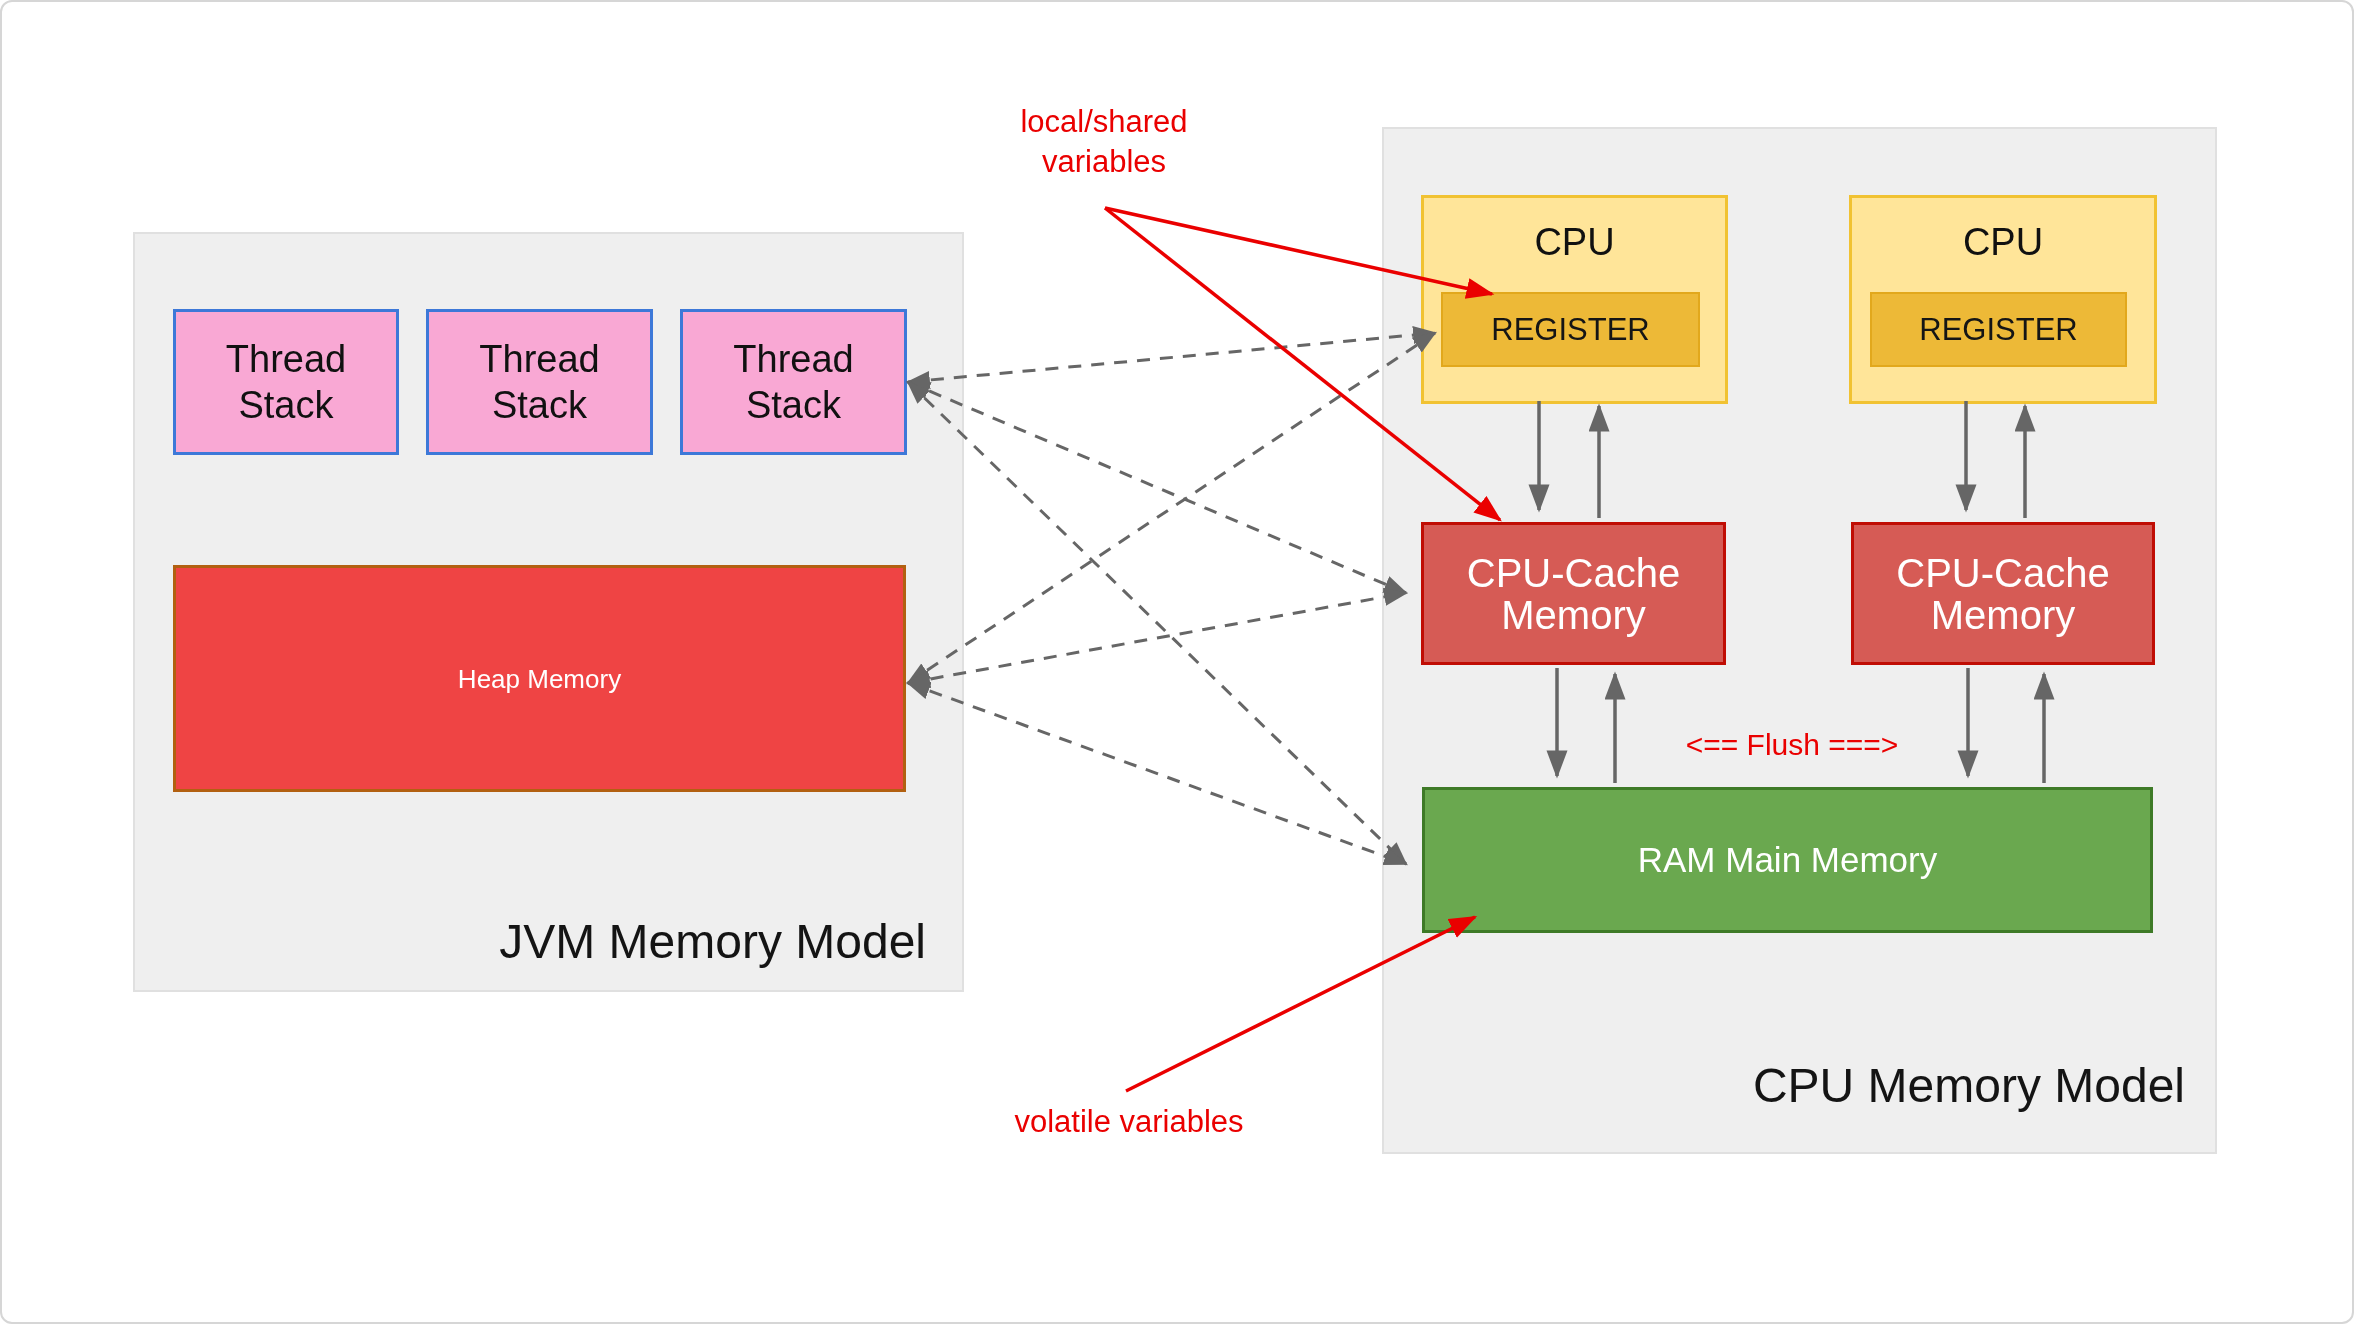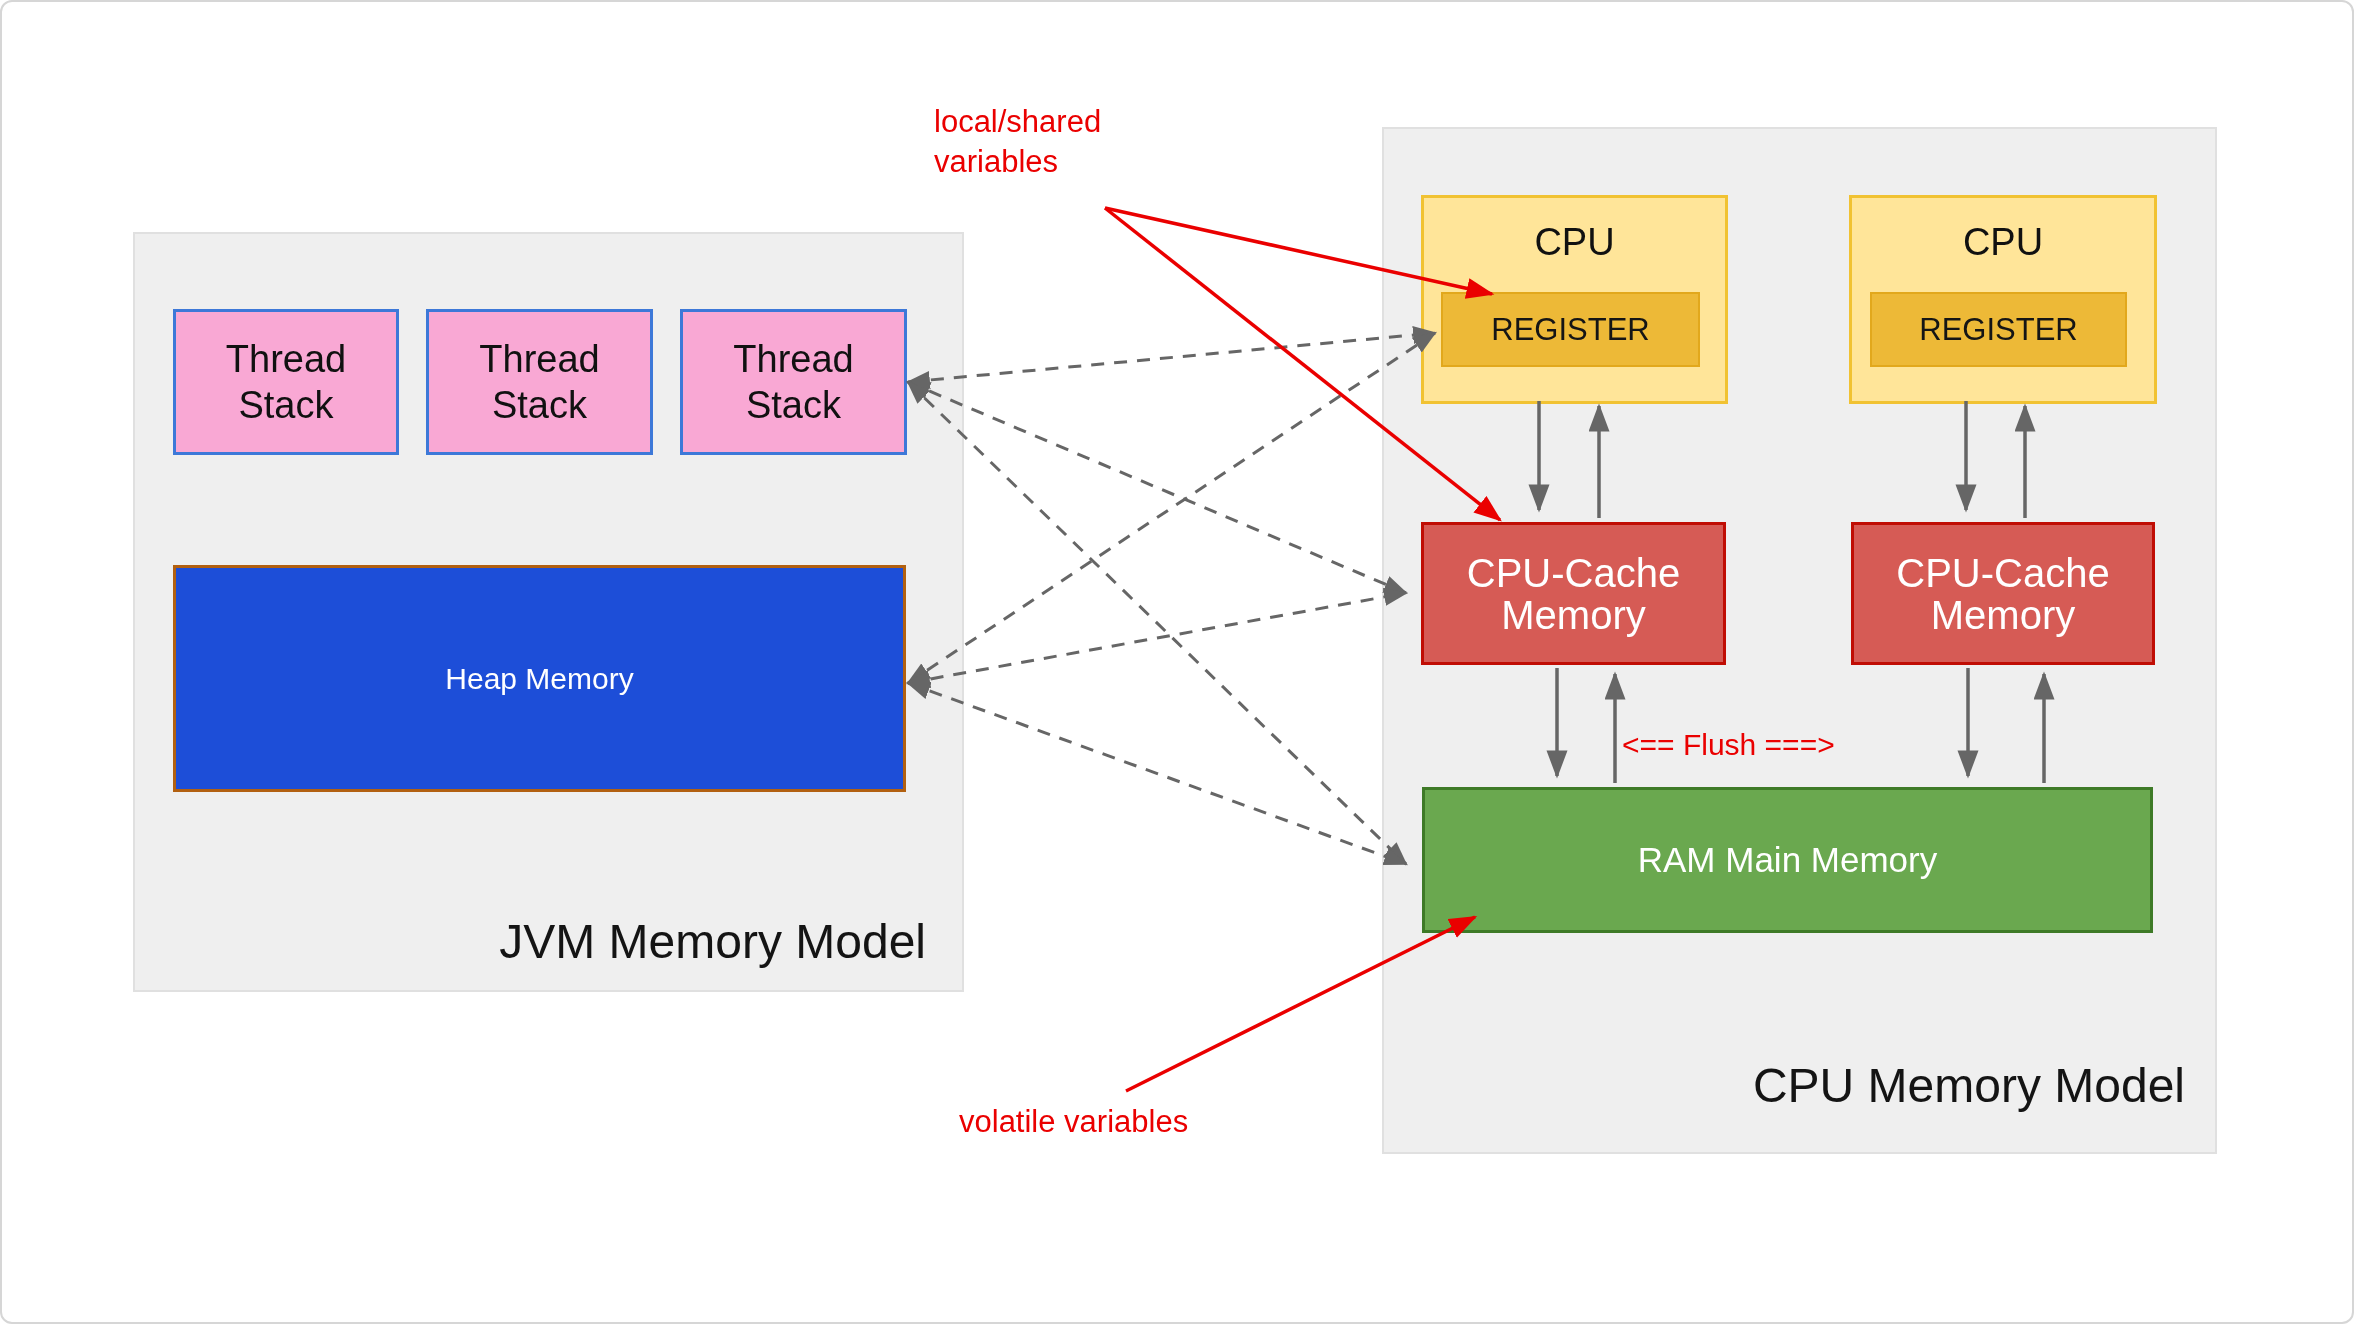--- a/index.html
+++ b/index.html
@@ -19,43 +19,43 @@
   .box{
     position:absolute; box-sizing:border-box;
     display:flex; align-items:center; justify-content:center;
     text-align:center; white-space:pre-line;
   }
   .thread{
     background:#f9a8d4; border:3px solid #3d78d8;
     color:#111; font-size:38px; line-height:46px;
   }
   .heap{
-    background:#1d4ed8; border:3px solid #b26010;
-    color:#ffffff; font-size:30px; line-height:46px;
+    background:#ef4444; border:3px solid #b26010;
+    color:#ffffff; font-size:26px; line-height:46px;
   }
   .cpu{
     background:#ffe599; border:3px solid #f1c232;
     align-items:flex-start; color:#111; font-size:38px; line-height:44px;
     padding-top:22px;
   }
   .register{
     background:#edb937; border:2px solid #e2a81c;
     color:#151515; font-size:31px;
   }
   .cache{
     background:#d65b55; border:3px solid #c00d04;
     color:#ffffff; font-size:40px; line-height:42px;
   }
   .ram{
     background:#6aa84f; border:3px solid #3e7a27;
     color:#ffffff; font-size:35px;
   }
   .annotation{
     position:absolute; color:#ea0000; font-size:31px; line-height:40px;
-    white-space:pre-line;
+    text-align:center; white-space:pre-line;
   }
   .flush{ font-size:30px; font-weight:normal; }
   #arrows{ position:absolute; left:0; top:0; pointer-events:none; }
 </style>
 </head>
 <body>
 
 <div id="canvas">
 
   <div class="panel" style="left:131px; top:230px; width:831px; height:760px;">

